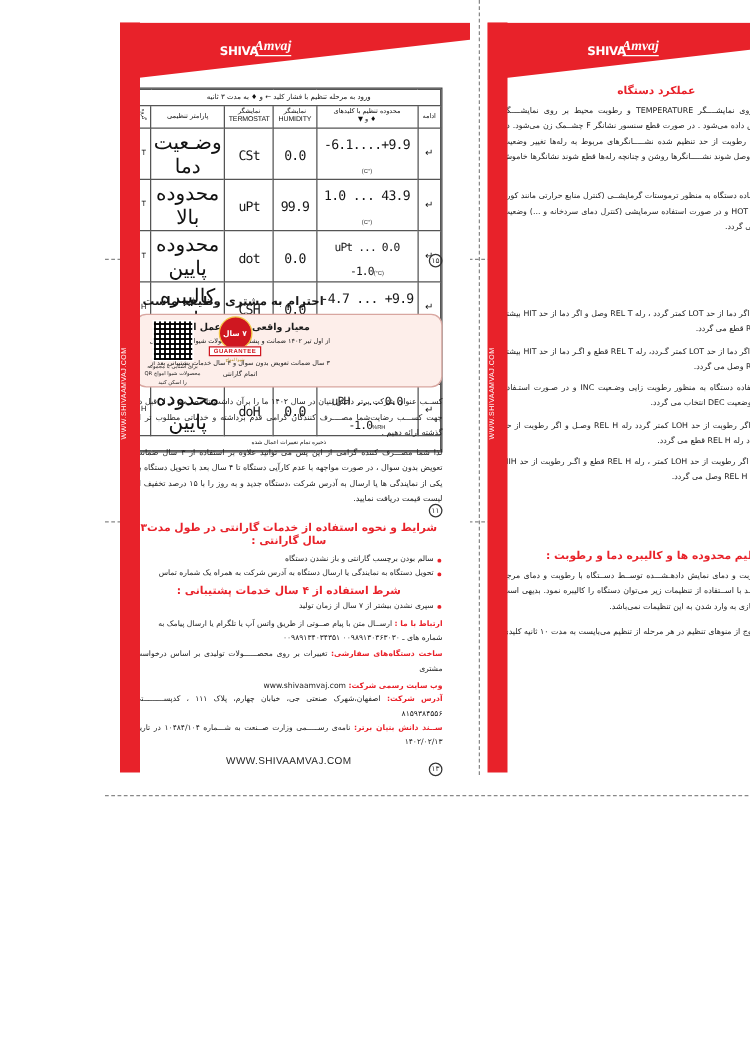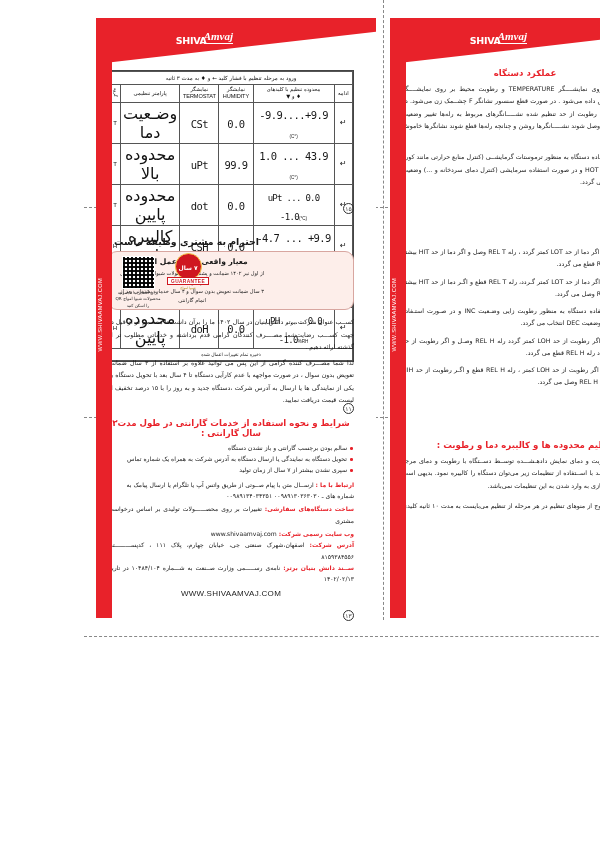--- a/index.html
+++ b/index.html
@@ -390,21 +390,21 @@
           <td class="col-ther th-small">
             <span>نمایشگر</span><br>
             <span class="th-en">TERMOSTAT</span>
           </td>
           <td class="col-param th-small">پارامتر تنظیمی</td>
           <td class="col-grp th-small"><span style="writing-mode:vertical-rl; font-size:4.4px;">گروه</span></td>
         </tr>
 
         <tr>
           <td class="enter-key">↵</td>
-          <td><span class="seg">-9.9....+9.9</span><span class="unit">(°C)</span></td>
+          <td><span class="seg">-6.1....+9.9</span><span class="unit">(°C)</span></td>
           <td><span class="seg">0.0</span></td>
           <td><span class="seg">CSt</span></td>
           <td>وضـعیت دما</td>
           <td class="col-grp">T</td>
         </tr>
         <tr>
           <td class="enter-key">↵</td>
           <td><span class="seg">1.0 ... 43.9</span><span class="unit">(°C)</span></td>
           <td><span class="seg">99.9</span></td>
           <td><span class="seg">uPt</span></td>
@@ -480,20 +480,21 @@
     <div class="pagenum" style="top: 385px;">۱۱</div>
 
     <div class="sec" style="top: 400px;">
       <div class="sec-title">شرایط و نحوه استفاده از خدمات گارانتی در طول مدت۳ سال گارانتی :</div>
 
       <ul class="sub-bullets">
         <li>سالم بودن برچسب گارانتی و باز نشدن دستگاه</li>
         <li>تحویل دستگاه به نمایندگی یا ارسال دستگاه به آدرس شرکت به همراه یک شماره تماس</li>
       </ul>
 
+      <div class="sec-title" style="margin-top:3px; margin-bottom:2px;">شرط استفاده از ۴ سال خدمات پشتیبانی :</div>
       <ul class="sub-bullets">
         <li>سپری نشدن بیشتر از ۷ سال از زمان تولید</li>
       </ul>
 
       <div class="contact-line" style="margin-top:3px;">
         <span class="redlbl">ارتباط با ما :</span>
         <span>ارســال متن با پیام صــوتی از طریق واتس آپ یا تلگرام یا ارسال پیامک به</span>
       </div>
       <div class="contact-line">
         <span>شماره های</span>

